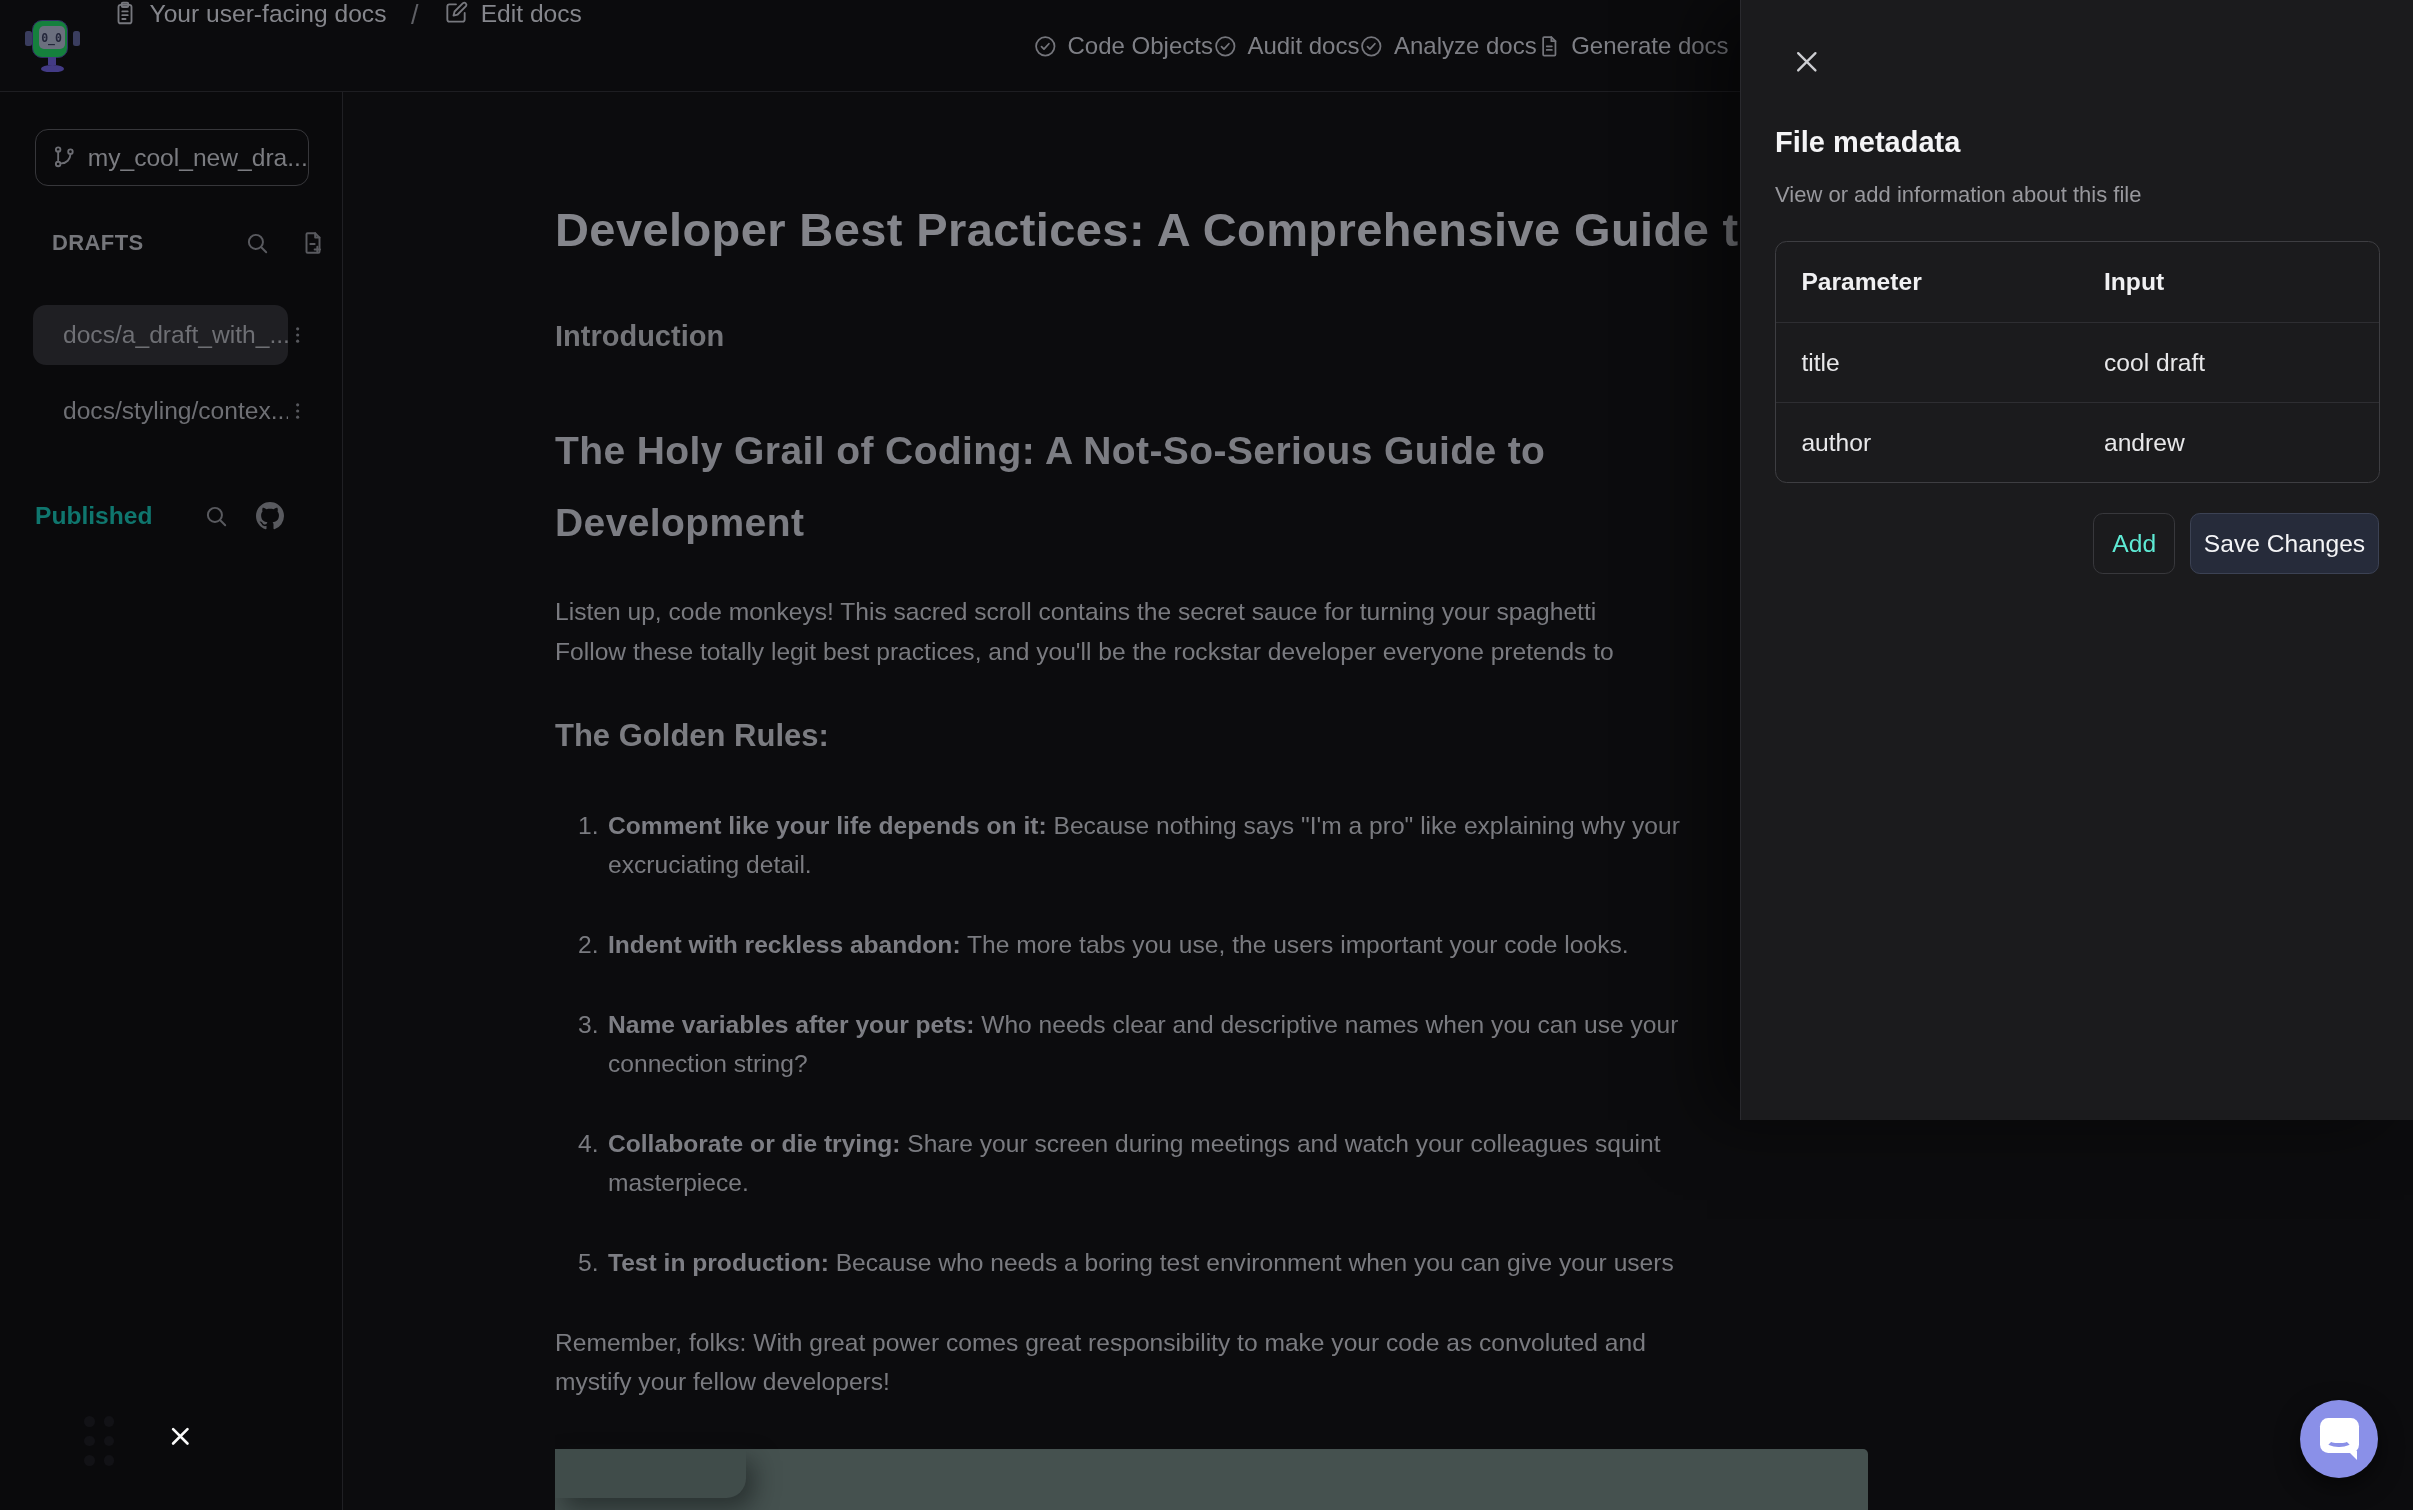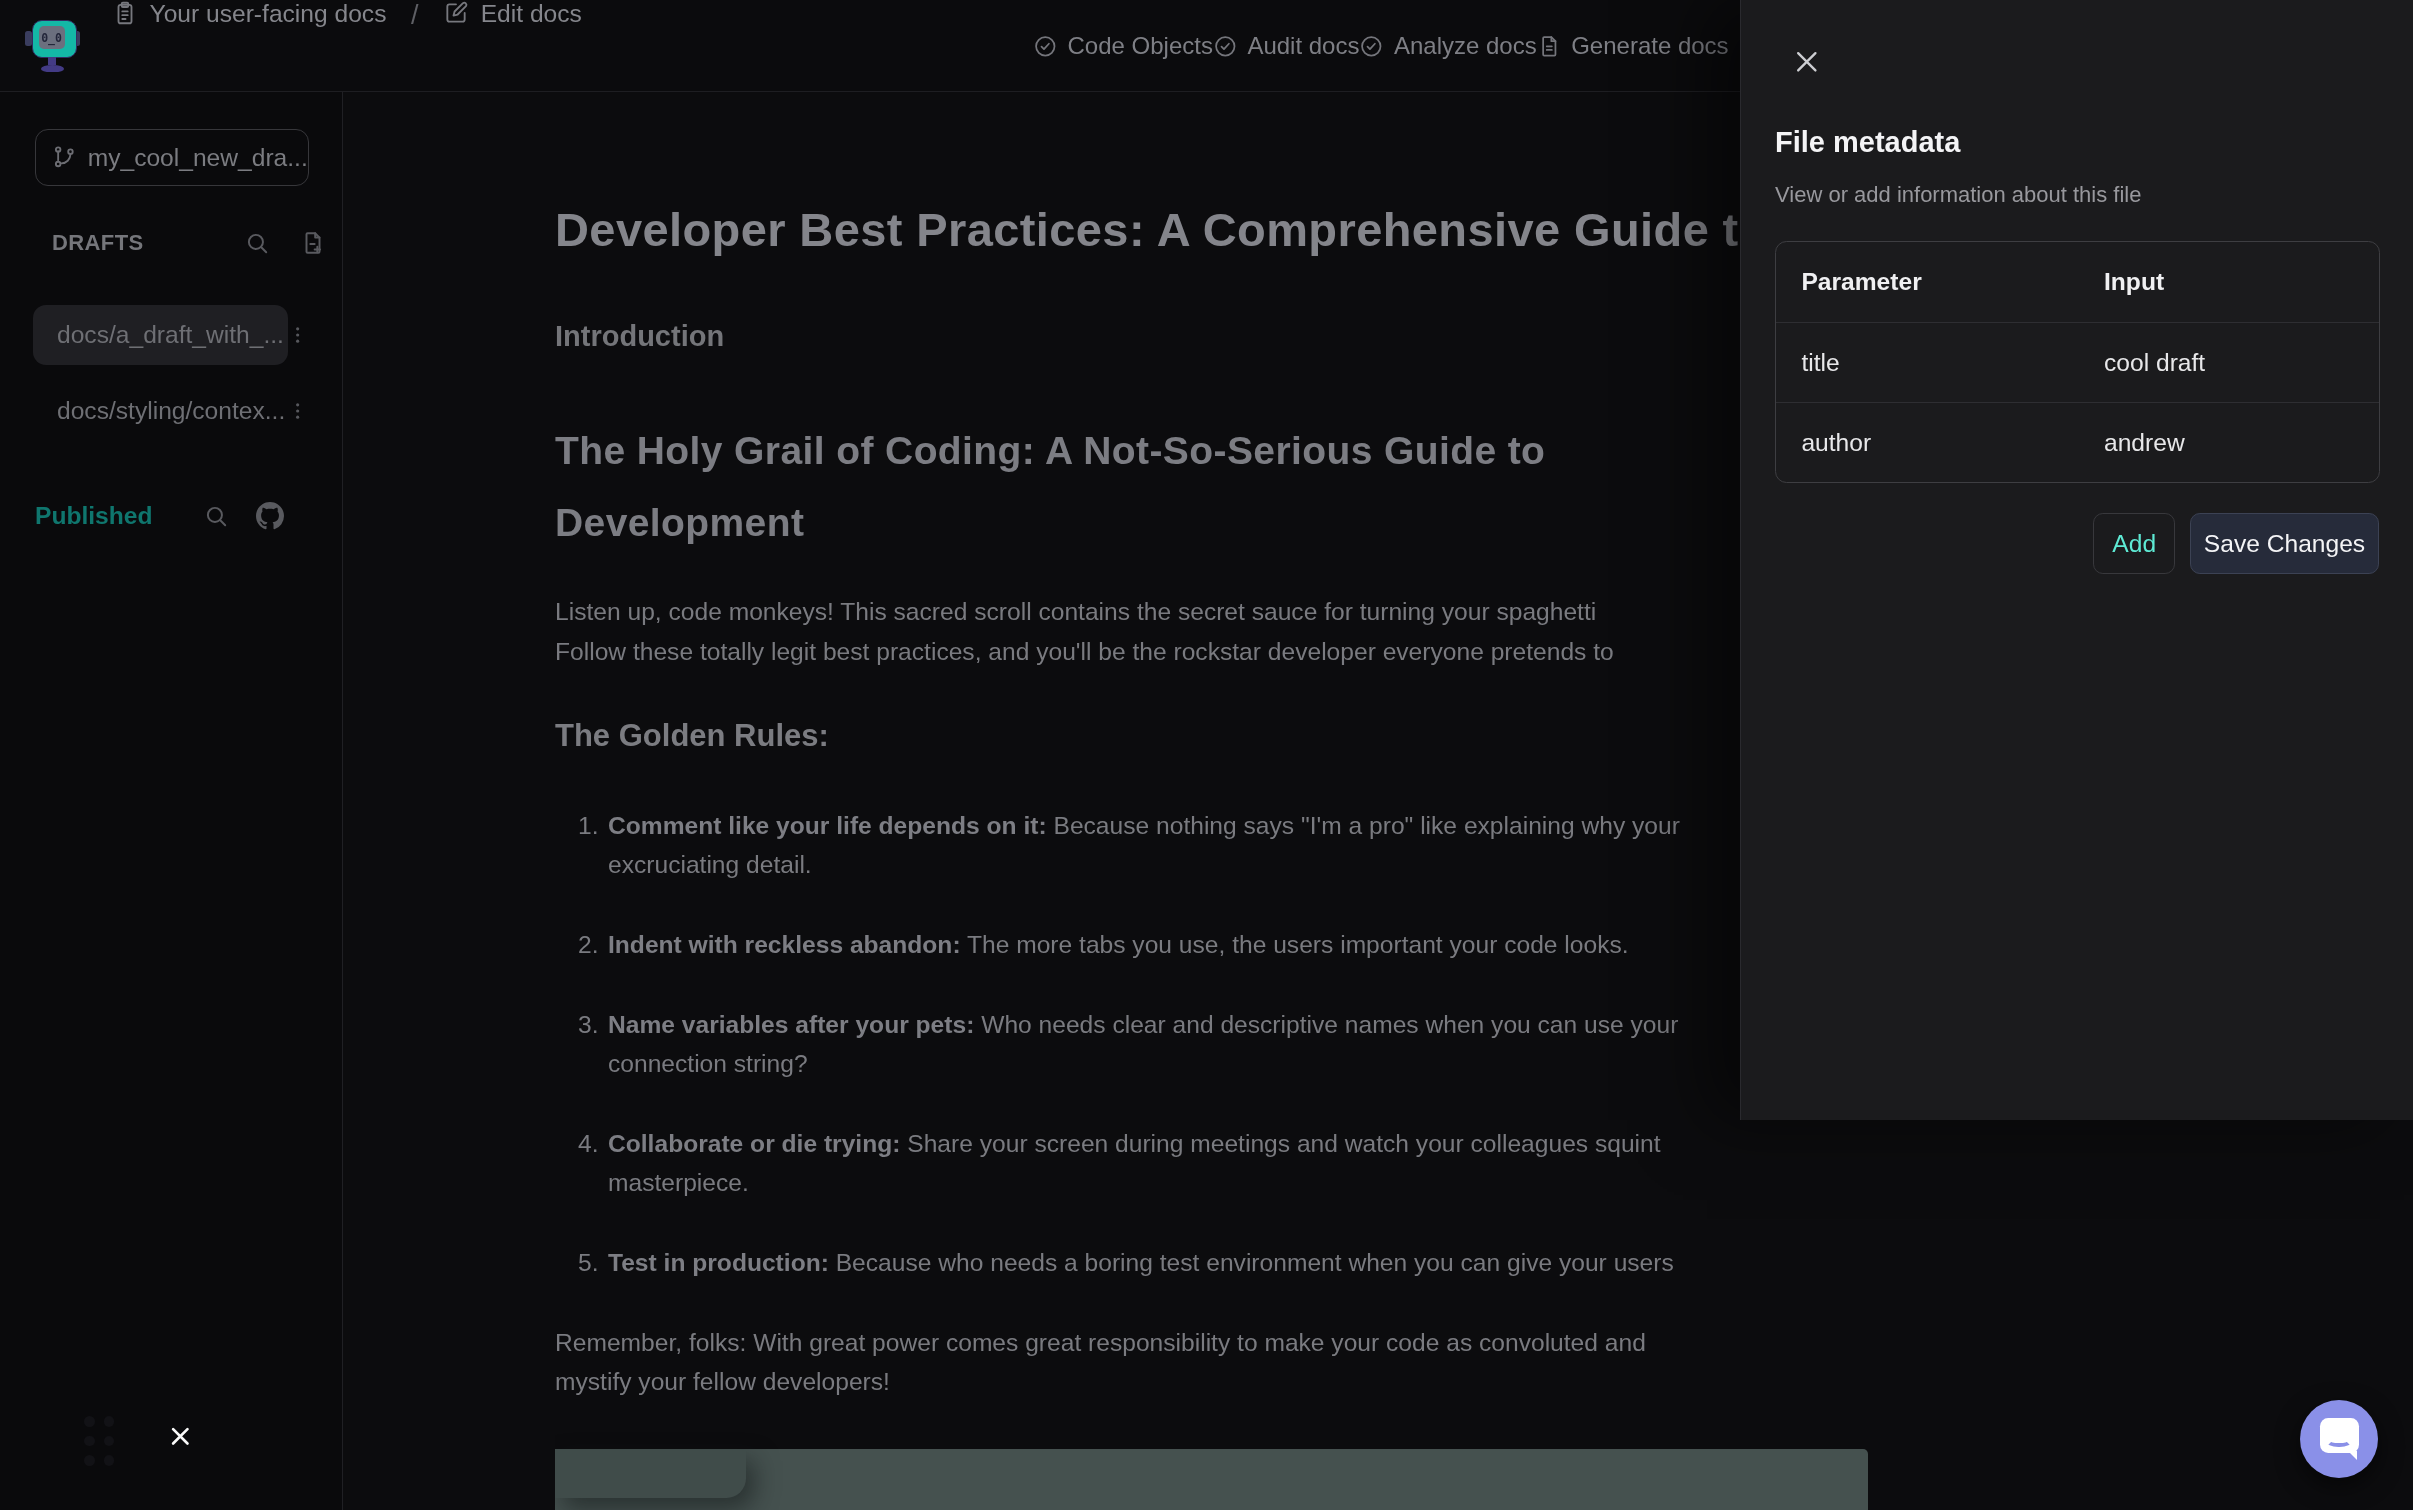--- a/index.html
+++ b/index.html
@@ -4,22 +4,22 @@
 <style>
   * { margin:0; padding:0; box-sizing:border-box; }
   html,body { width:2413px; height:1510px; overflow:hidden; background:#0c0c0e;
     font-family:"Liberation Sans", sans-serif; }
   #app { position:relative; width:2413px; height:1510px; background:#0c0c0e; overflow:hidden; }
 
   
   .topbar { position:absolute; left:0; top:0; width:2413px; height:92px;
     background:#0b0b0d; border-bottom:0.8px solid #1e1e22; z-index:2; }
   .logo { position:absolute; left:27px; top:18px; width:51px; height:56px; }
-  .logo .head { position:absolute; left:4.9px; top:1.6px; width:45px; height:38px;
-    background:#14b8a6; border:1.6px solid #332c63; border-radius:9.9px; }
+  .logo .head { position:absolute; left:4.9px; top:1.6px; width:36px; height:38px;
+    background:#15803d; border:1.6px solid #332c63; border-radius:9.9px; }
   .logo .screen { position:absolute; left:5.7px; top:5.7px; width:26px; height:23px;
     background:#6b6f7e; border-radius:4.9px; display:flex; align-items:center; justify-content:center;
     font-family:"DejaVu Sans Mono", monospace; font-size:11.5px; font-weight:bold; color:#23263a; }
   .logo .ear { position:absolute; top:13px; width:6.6px; height:14.8px; background:#3a3d5e; border-radius:2.5px; }
   .logo .ear.l { left:-1.6px; } .logo .ear.r { right:-1.6px; }
   .logo .neck { position:absolute; left:21.3px; top:39px; width:8.2px; height:8.2px; background:#433b85; }
   .logo .base { position:absolute; left:14px; top:47px; width:23px; height:7.4px; background:#433b85; border-radius:50% 50% 40% 40%; }
   .crumbs { position:absolute; left:112px; top:0; height:92px; display:flex; align-items:flex-start;
     font-size:24.6px; color:#85868c; white-space:nowrap; }
   .crumbs .ic { display:inline-flex; margin-right:11.5px; color:#77787e; }
@@ -38,21 +38,21 @@
     font-size:24.6px; color:#7b7c81; white-space:nowrap; overflow:hidden; }
   .branch-btn .ic { color:#6c6d73; display:inline-flex; }
   .drafts-row { position:absolute; left:52px; top:128px; width:274px; height:36px;
     display:flex; align-items:flex-end; }
   .drafts-row .hd { font-size:22px; font-weight:bold; letter-spacing:0.4px; color:#75767b; }
   .drafts-row .sp { flex:1; }
   .icon-btn { display:inline-flex; color:#595a5f; cursor:pointer; }
   .drafts-row .icon-btn + .icon-btn { margin-left:29.6px; }
   .draft-row { position:absolute; left:33px; width:279px; height:60px; }
   .draft-row .pill { position:absolute; left:0; top:0; width:255px; height:60px; border-radius:13px;
-    display:flex; align-items:center; padding-left:24px; font-size:24.6px; color:#6e6f74; white-space:nowrap; overflow:hidden; }
+    display:flex; align-items:center; padding-left:30px; font-size:24.6px; color:#6e6f74; white-space:nowrap; overflow:hidden; }
   .draft-row.sel .pill { background:#1f1f23; }
   .draft-row .kebab { position:absolute; right:3.3px; top:50%; transform:translateY(-50%); color:#57585d; display:inline-flex; cursor:pointer; }
   .pub-row { position:absolute; left:35px; top:406px; width:249px; height:36px; display:flex; align-items:center; }
   .pub-row .hd { font-size:24.6px; font-weight:bold; color:#0f766e; }
   .pub-row .sp { flex:1; }
   .pub-row .icon-btn + .icon-btn { margin-left:27px; }
   .dots-grid { position:absolute; left:84px; bottom:43px; width:31px; height:51px;
     display:grid; grid-template-columns:10.7px 10.7px; grid-auto-rows:10.7px; gap:9px; cursor:grab; }
   .dots-grid span { width:10.7px; height:10.7px; border-radius:50%; background:#121216; }
   .overlay-close { position:absolute; left:168px; bottom:61px; color:#fafafa; display:inline-flex; cursor:pointer; }

